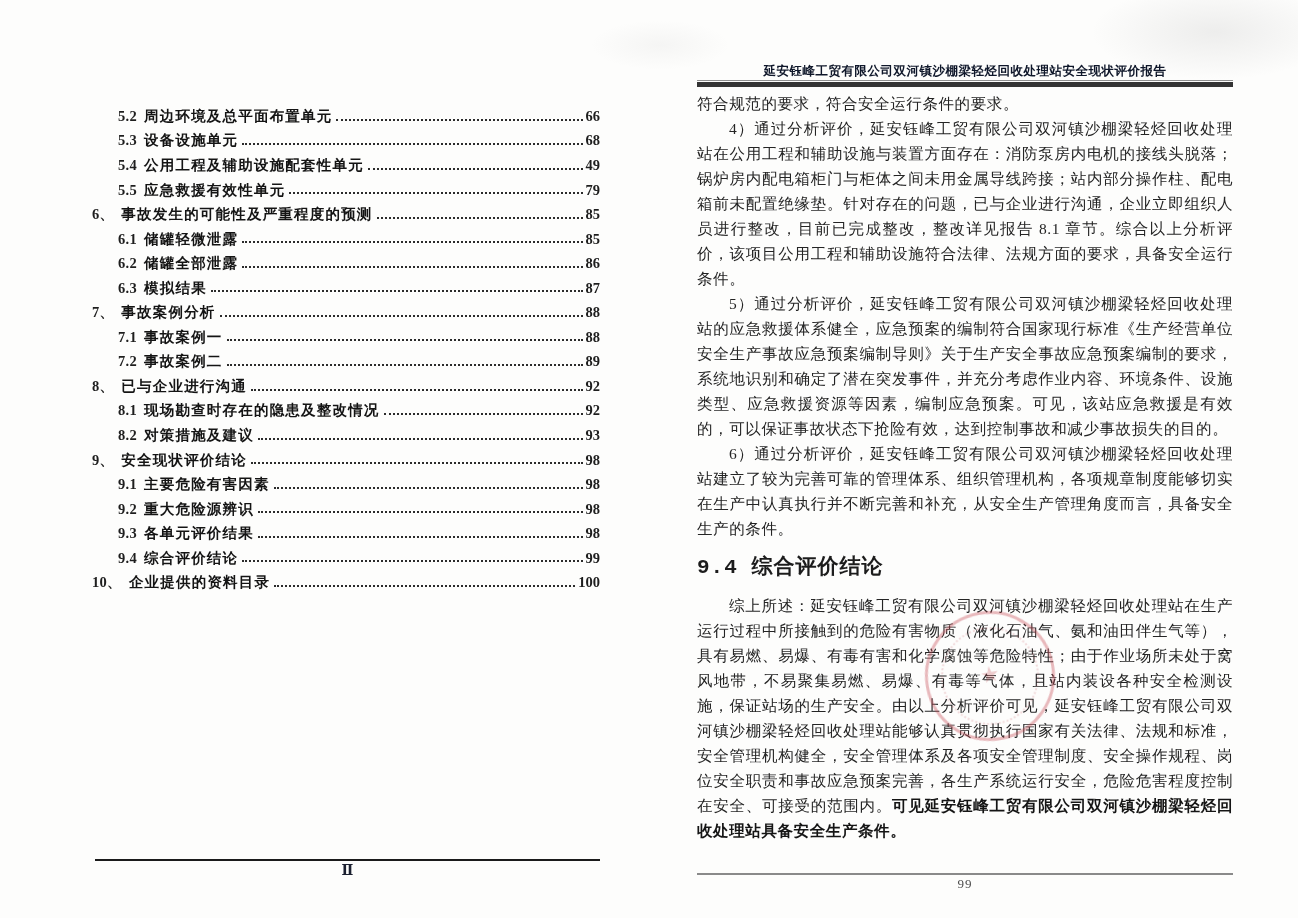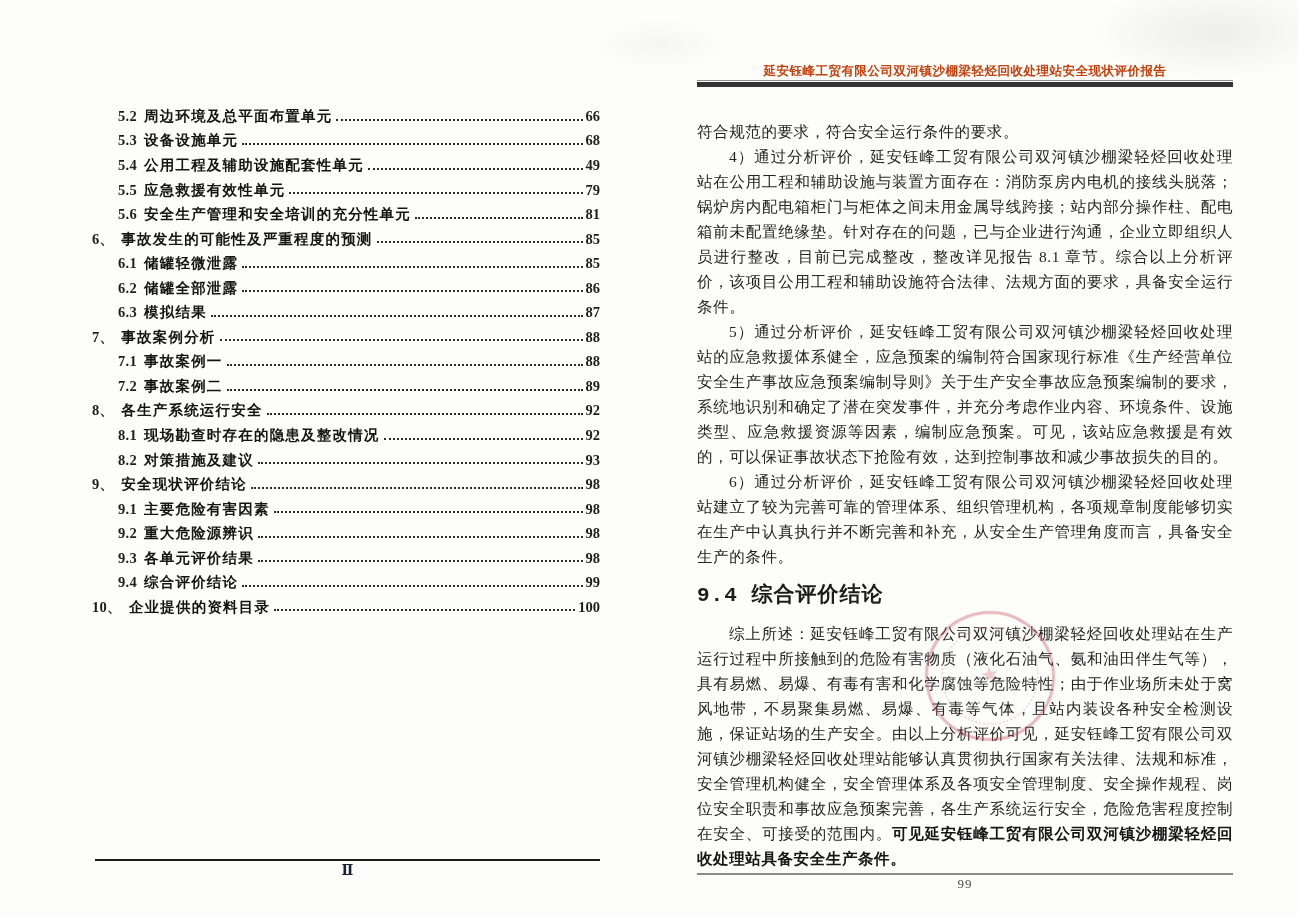--- a/index.html
+++ b/index.html
@@ -25,24 +25,24 @@
   .toc-dots{flex:1;border-bottom:2px dotted #2b2b2b;margin:0 3px 4px 4px;min-width:10px;}
   .toc-page{font-weight:bold;white-space:nowrap;line-height:1.15;}
 
   .lp-footer-line{position:absolute;left:95px;top:859px;width:505px;height:2px;background:#1b1b1b;}
   .lp-footer-num{position:absolute;left:95px;top:862px;width:505px;text-align:center;
     font-size:14px;font-weight:bold;color:#1b2030;}
 
   
   .right-page{position:absolute;left:697px;top:0;width:536px;height:918px;}
   .rp-header-title{position:absolute;top:63px;left:0;width:100%;text-align:center;
-    font-size:12.5px;font-weight:bold;letter-spacing:.5px;color:#c2410c;}
+    font-size:12.5px;font-weight:bold;letter-spacing:.5px;color:#0f172a;}
   .rp-rule{position:absolute;top:80px;left:0;width:100%;height:7px;
     background:linear-gradient(to bottom,#8f8f8f 0 1px,#fdfdfc 1px 2.5px,#343434 2.5px 7px);}
-  .rp-body{position:absolute;top:91px;left:0;width:100%;margin-top:28px;}
+  .rp-body{position:absolute;top:91px;left:0;width:100%;}
   .rp-body p{margin:0;font-size:15.5px;line-height:25px;text-align:justify;
     letter-spacing:.6px;color:#242424;}
   .rp-body p.indent{text-indent:32px;}
   .section-heading{margin:11px 0 13px 0;font-family:Liberation Mono, monospace;
     font-size:21px;font-weight:bold;color:#1c1c1c;letter-spacing:1px;}
   .conclusion b{font-weight:bold;color:#151515;}
 
   .rp-footer-line{position:absolute;top:873px;left:0;width:100%;height:2px;background:#8a8a8a;}
   .rp-footer-num{position:absolute;top:876px;left:0;width:100%;text-align:center;
     font-size:13px;color:#4c4c4c;letter-spacing:1px;}
@@ -81,26 +81,20 @@
     <span class="toc-title">公用工程及辅助设施配套性单元</span>
     <span class="toc-dots"></span>
     <span class="toc-page">49</span>
   </div>
       <div class="toc-row toc-l2">
     <span class="toc-num">5.5</span>
     <span class="toc-title">应急救援有效性单元</span>
     <span class="toc-dots"></span>
     <span class="toc-page">79</span>
   </div>
-      <div class="toc-row toc-l2">
-    <span class="toc-num">5.6</span>
-    <span class="toc-title">安全生产管理和安全培训的充分性单元</span>
-    <span class="toc-dots"></span>
-    <span class="toc-page">81</span>
-  </div>
       <div class="toc-row toc-l1">
     <span class="toc-num">6、</span>
     <span class="toc-title">事故发生的可能性及严重程度的预测</span>
     <span class="toc-dots"></span>
     <span class="toc-page">85</span>
   </div>
       <div class="toc-row toc-l2">
     <span class="toc-num">6.1</span>
     <span class="toc-title">储罐轻微泄露</span>
     <span class="toc-dots"></span>
@@ -131,21 +125,21 @@
     <span class="toc-page">88</span>
   </div>
       <div class="toc-row toc-l2">
     <span class="toc-num">7.2</span>
     <span class="toc-title">事故案例二</span>
     <span class="toc-dots"></span>
     <span class="toc-page">89</span>
   </div>
       <div class="toc-row toc-l1">
     <span class="toc-num">8、</span>
-    <span class="toc-title">各生产系统运行安全</span>
+    <span class="toc-title">已与企业进行沟通</span>
     <span class="toc-dots"></span>
     <span class="toc-page">92</span>
   </div>
       <div class="toc-row toc-l2">
     <span class="toc-num">8.1</span>
     <span class="toc-title">现场勘查时存在的隐患及整改情况</span>
     <span class="toc-dots"></span>
     <span class="toc-page">92</span>
   </div>
       <div class="toc-row toc-l2">

